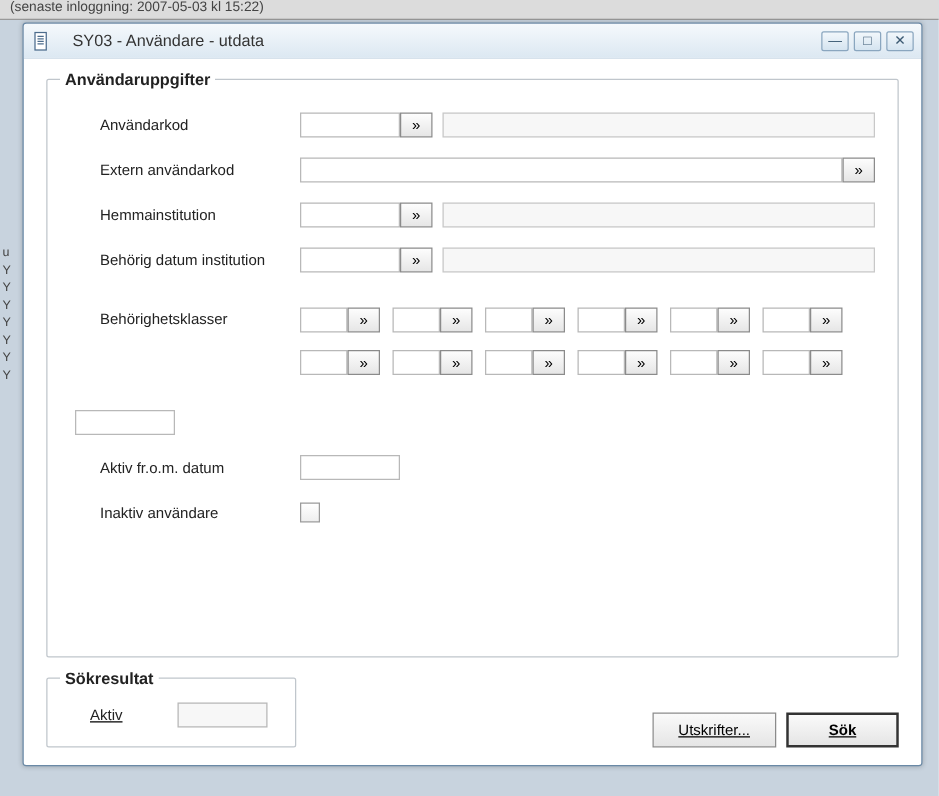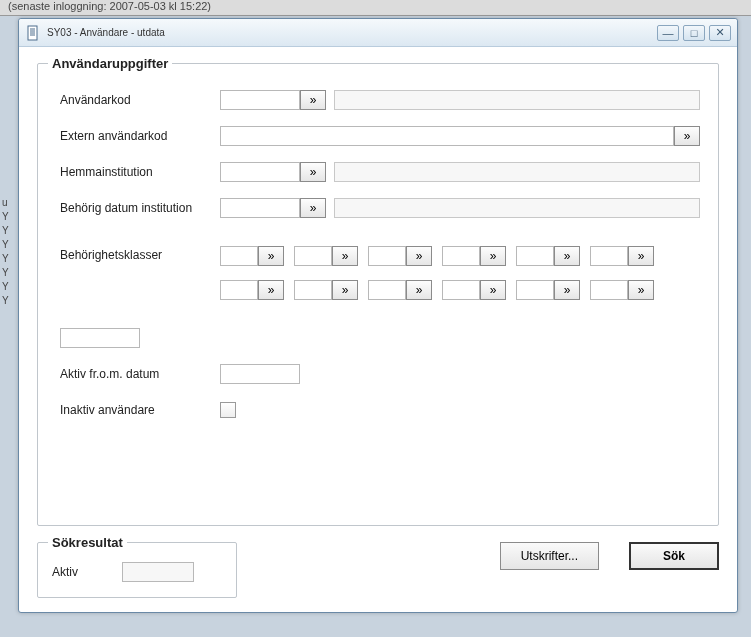--- a/index.html
+++ b/index.html
@@ -34,21 +34,21 @@
   .titlebar {
     height: 28px;
     background: linear-gradient(#f5f9fc,#dce8f2);
     border-bottom: 1px solid #b9ccdd;
     display: flex;
     align-items: center;
     padding: 0 6px;
     border-radius: 3px 3px 0 0;
   }
   .titlebar .doc-icon { width:16px; height:16px; margin-right:6px; display:flex; }
-  .titlebar .title { font-size:10px; color:#333; flex:1; }
+  .titlebar .title { font-size:13px; color:#333; flex:1;margin-left:11px; }
   .winbtns { display:flex; gap:4px; }
   .winbtn {
     width:22px; height:16px;
     border:1px solid #8aa6bf;
     border-radius:2px;
     background:linear-gradient(#f2f7fb,#d5e4f0);
     display:flex; align-items:center; justify-content:center;
     cursor:pointer;
     font-size:11px; color:#3b5972;
   }
@@ -59,21 +59,21 @@
     display:flex; flex-direction:column;
     position:relative;
     padding: 18px 18px 18px 22px;
   }
   .groupbox > .legend {
     position:absolute; top:-8px; left:10px;
     background:#fff; padding:0 4px;
     font-weight:bold; font-size:13px; color:#222;
   }
   .row { height:36px; display:flex; align-items:center; }
-  .row .label { width:160px; color:#222; }
+  .row .label { width:160px; color:#222;margin-left:20px; }
   .txt {
     height:20px; border:1px solid #b8b8b8; background:#fff; padding:1px 3px;
     font-size:12px;
   }
   .txt[readonly] { background:#f7f7f7; color:#555; }
   .lookup {
     width:26px; height:20px;
     border:1px solid #8b8b8b;
     background:linear-gradient(#fdfdfd,#e6e6e6);
     display:flex; align-items:center; justify-content:center;
@@ -85,21 +85,21 @@
     flex:1; height:20px; border:1px solid #c8c8c8; background:#f7f7f7; margin-left:8px;
   }
   .klassgrid { display:flex; flex-direction:column; gap:14px; }
   .klassrow { display:flex; gap:10px; }
   .klasscell { display:flex; }
   .klasscell .txt { width:38px; }
   .check {
     width:16px; height:16px; border:1px solid #9a9a9a; background:linear-gradient(#fff,#eee);
     display:inline-block;
   }
-  .bottom { display:flex; align-items:flex-start; gap:30px; }
+  .bottom { display:flex; align-items:flex-end; gap:8px;text-decoration:underline; }
   .groupbox.small { width:200px; padding:18px 14px 14px 14px; }
   .bottom .spacer { flex:1; }
   .bigbtn {
     height:28px; min-width:90px; padding:0 20px;
     border:1px solid #8b8b8b;
     background:linear-gradient(#fafafa,#e5e5e5);
     font-size:12px; cursor:pointer;
   }
   .bigbtn.primary { font-weight:bold; border:2px solid #333; }
   .marginrow { height:20px; }

